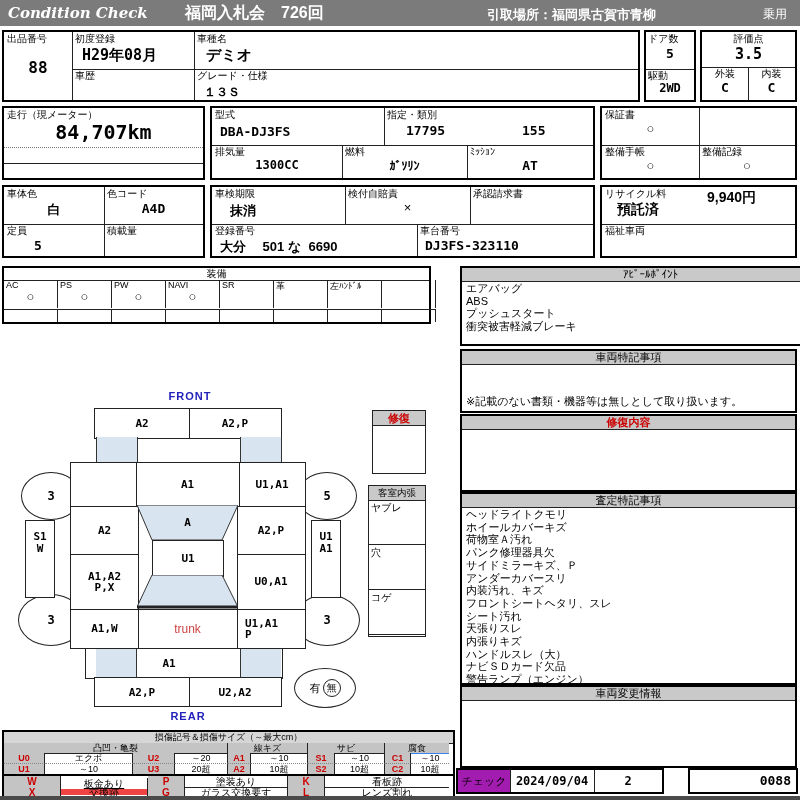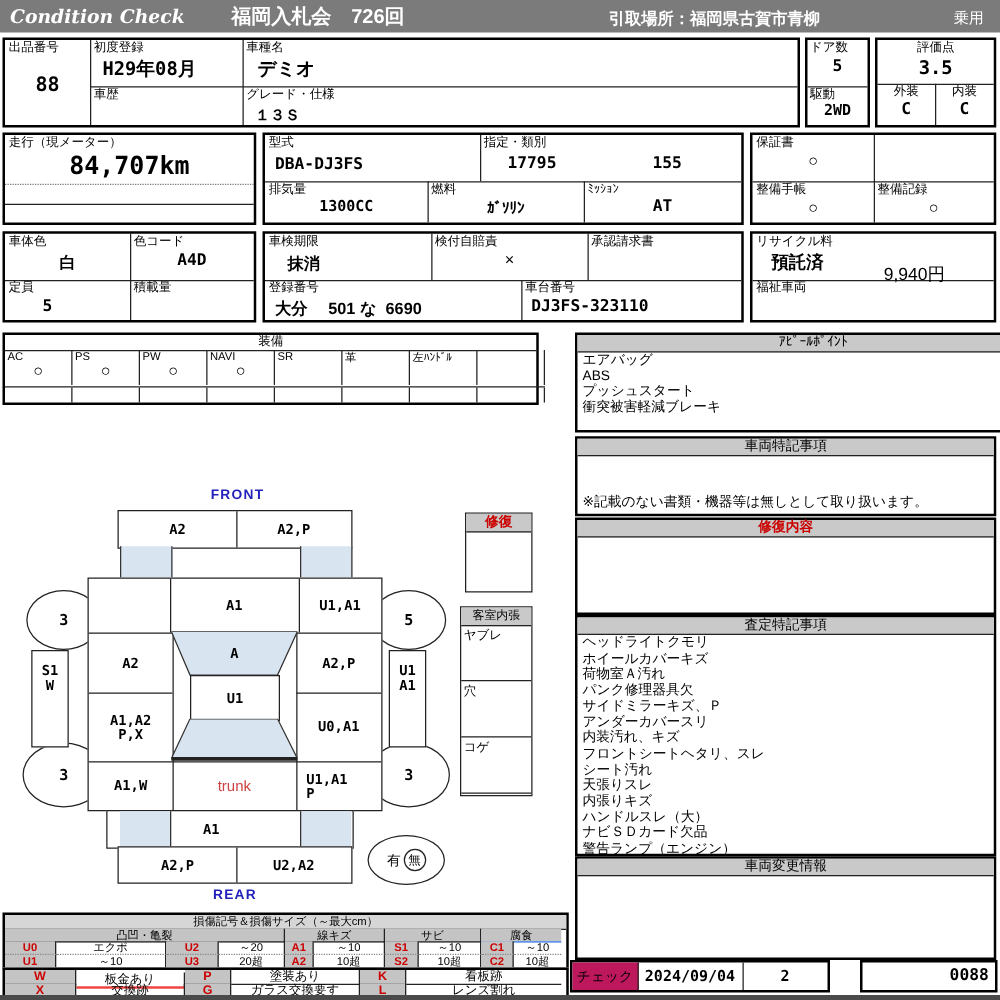--- a/index.html
+++ b/index.html
@@ -203,21 +203,21 @@
       <span class="lb">車台番号</span>
       <span class="abs mono" style="left:8px;top:14px;font-size:13px;">DJ3FS-323110</span>
     </div>
   </div>
 
   <div class="bx" style="left:600px;top:185px;width:193px;height:69px;">
     <div class="hline" style="left:0;top:37px;width:193px;"></div>
     <div class="cell" style="left:0;top:0;width:193px;height:37px;">
       <span class="lb">リサイクル料</span>
       <span class="abs" style="left:15px;top:14px;font-size:14px;font-weight:bold;">預託済</span>
-      <span class="abs" style="left:105px;top:24px;font-size:14px;font-weight:normal;">9,940円</span>
+      <span class="abs" style="left:105px;top:2px;font-size:14px;font-weight:bold;">9,940円</span>
     </div>
     <div class="cell" style="left:0;top:37px;width:193px;height:32px;">
       <span class="lb">福祉車両</span>
       <span></span>
     </div>
   </div>
 
   <div class="bx" style="left:2px;top:266px;width:425px;height:54px;">
     <div class="abs" style="left:0;right:0;top:0;height:12px;border-bottom:1px solid #222;font-size:10px;line-height:12px;text-align:center;">装備</div>
     <div class="eq-row">
@@ -307,21 +307,21 @@
         <div>ナビＳＤカード欠品</div>
         <div>警告ランプ（エンジン）</div>
       </div>
   </div>
 
   <div class="bx" style="left:460px;top:685px;width:333px;height:79px;">
     <div class="hd">車両変更情報</div>
   </div>
 
   <div class="bx" style="left:456px;top:768px;width:204px;height:22px;">
-    <div class="cell ctr" style="left:0;top:0;width:52px;height:22px;background:#be185d;border-right:1px solid #222;font-size:11px;">チェック</div>
+    <div class="cell ctr" style="left:0;top:0;width:52px;height:22px;background:#a21caf;border-right:1px solid #222;font-size:11px;">チェック</div>
     <div class="cell ctr mono" style="left:52px;top:0;width:84px;height:22px;border-right:1px solid #222;font-size:12px;">2024/09/04</div>
     <div class="cell ctr mono" style="left:136px;top:0;width:68px;height:22px;font-size:12px;">2</div>
   </div>
   <div class="bx" style="left:688px;top:768px;width:106px;height:22px;">
     <div class="cell mono" style="right:5px;top:3px;font-size:13px;">0088</div>
   </div>
 
   <div class="abs blue" style="left:140px;top:390px;width:100px;text-align:center;font-size:11px;font-weight:bold;letter-spacing:1px;">FRONT</div>
 
   <div class="wheel mono" style="left:21px;top:472px;width:58px;height:46px;">3</div>
@@ -450,21 +450,21 @@
     <div class="lgc lgcode" style="left:224px;top:32px;width:22px;height:10px;">A2</div>
     <div class="lgc lgval" style="left:247px;top:32px;width:56px;height:10px;">10超</div>
     <div class="lgc lgcode" style="left:304px;top:32px;width:26px;height:10px;">S2</div>
     <div class="lgc lgval" style="left:331px;top:32px;width:49px;height:10px;">10超</div>
     <div class="lgc lgcode" style="left:381px;top:32px;width:25px;height:10px;">C2</div>
     <div class="lgc lgval" style="left:407px;top:32px;width:38px;height:10px;border-right:none;">10超</div>
   </div>
 
   <div class="bx" style="left:2px;top:774px;width:449px;height:22px;">
     <div class="mk lgcode" style="left:0;top:0;width:56px;height:11px;border-bottom:1px solid #222;">W</div>
-    <div class="mk lgval" style="left:57px;top:2px;width:86px;height:11px;border-bottom:2px solid #ef4444;">板金あり</div>
+    <div class="mk lgval" style="left:57px;top:2px;width:86px;height:11px;border-bottom:6px solid #ef4444;text-decoration:underline;">板金あり</div>
     <div class="mk lgcode" style="left:144px;top:0;width:36px;height:11px;border-bottom:1px solid #222;">P</div>
     <div class="mk lgval" style="left:181px;top:0;width:102px;height:11px;border-bottom:1px solid #222;">塗装あり</div>
     <div class="mk lgcode" style="left:284px;top:0;width:36px;height:11px;border-bottom:1px solid #222;">K</div>
     <div class="mk lgval" style="left:321px;top:0;width:124px;height:11px;border-right:none;border-bottom:1px solid #222;">看板跡</div>
     <div class="mk lgcode" style="left:0;top:11px;width:56px;height:11px;">X</div>
     <div class="mk lgval" style="left:57px;top:11px;width:86px;height:11px;">交換跡</div>
     <div class="mk lgcode" style="left:144px;top:11px;width:36px;height:11px;">G</div>
     <div class="mk lgval" style="left:181px;top:11px;width:102px;height:11px;">ガラス交換要す</div>
     <div class="mk lgcode" style="left:284px;top:11px;width:36px;height:11px;">L</div>
     <div class="mk lgval" style="left:321px;top:11px;width:124px;height:11px;border-right:none;">レンズ割れ</div>

